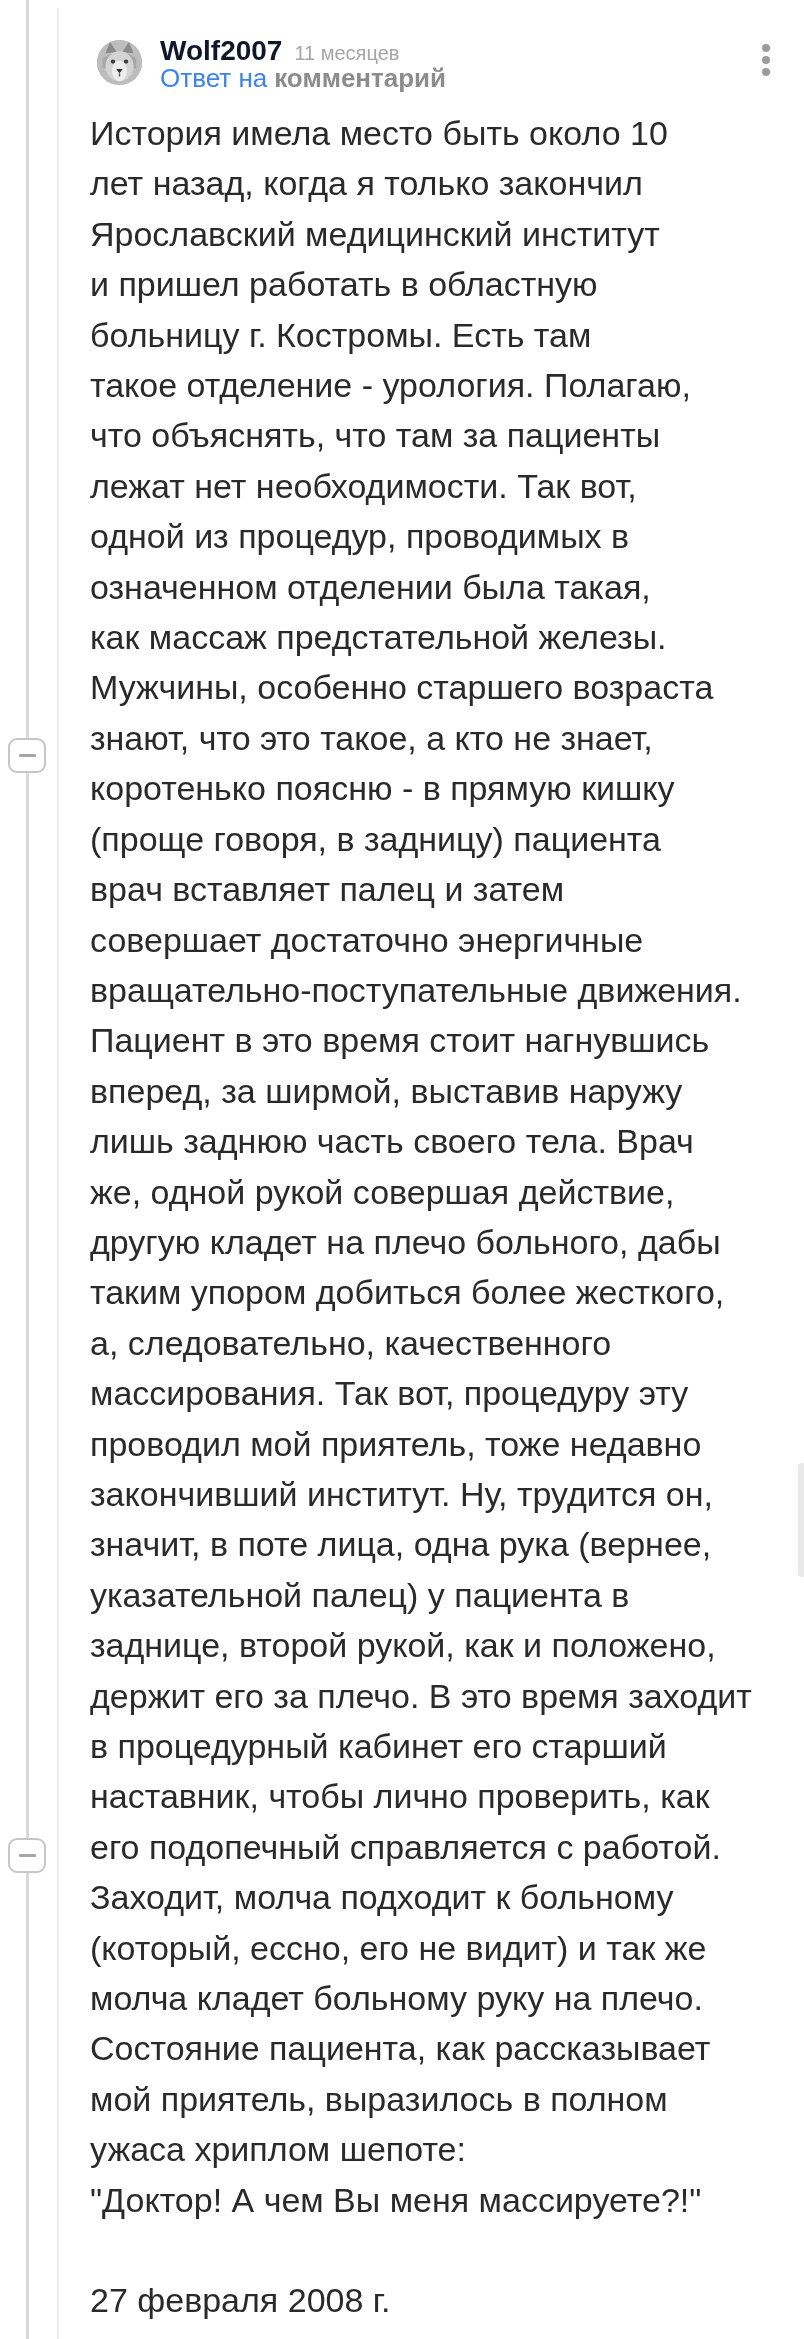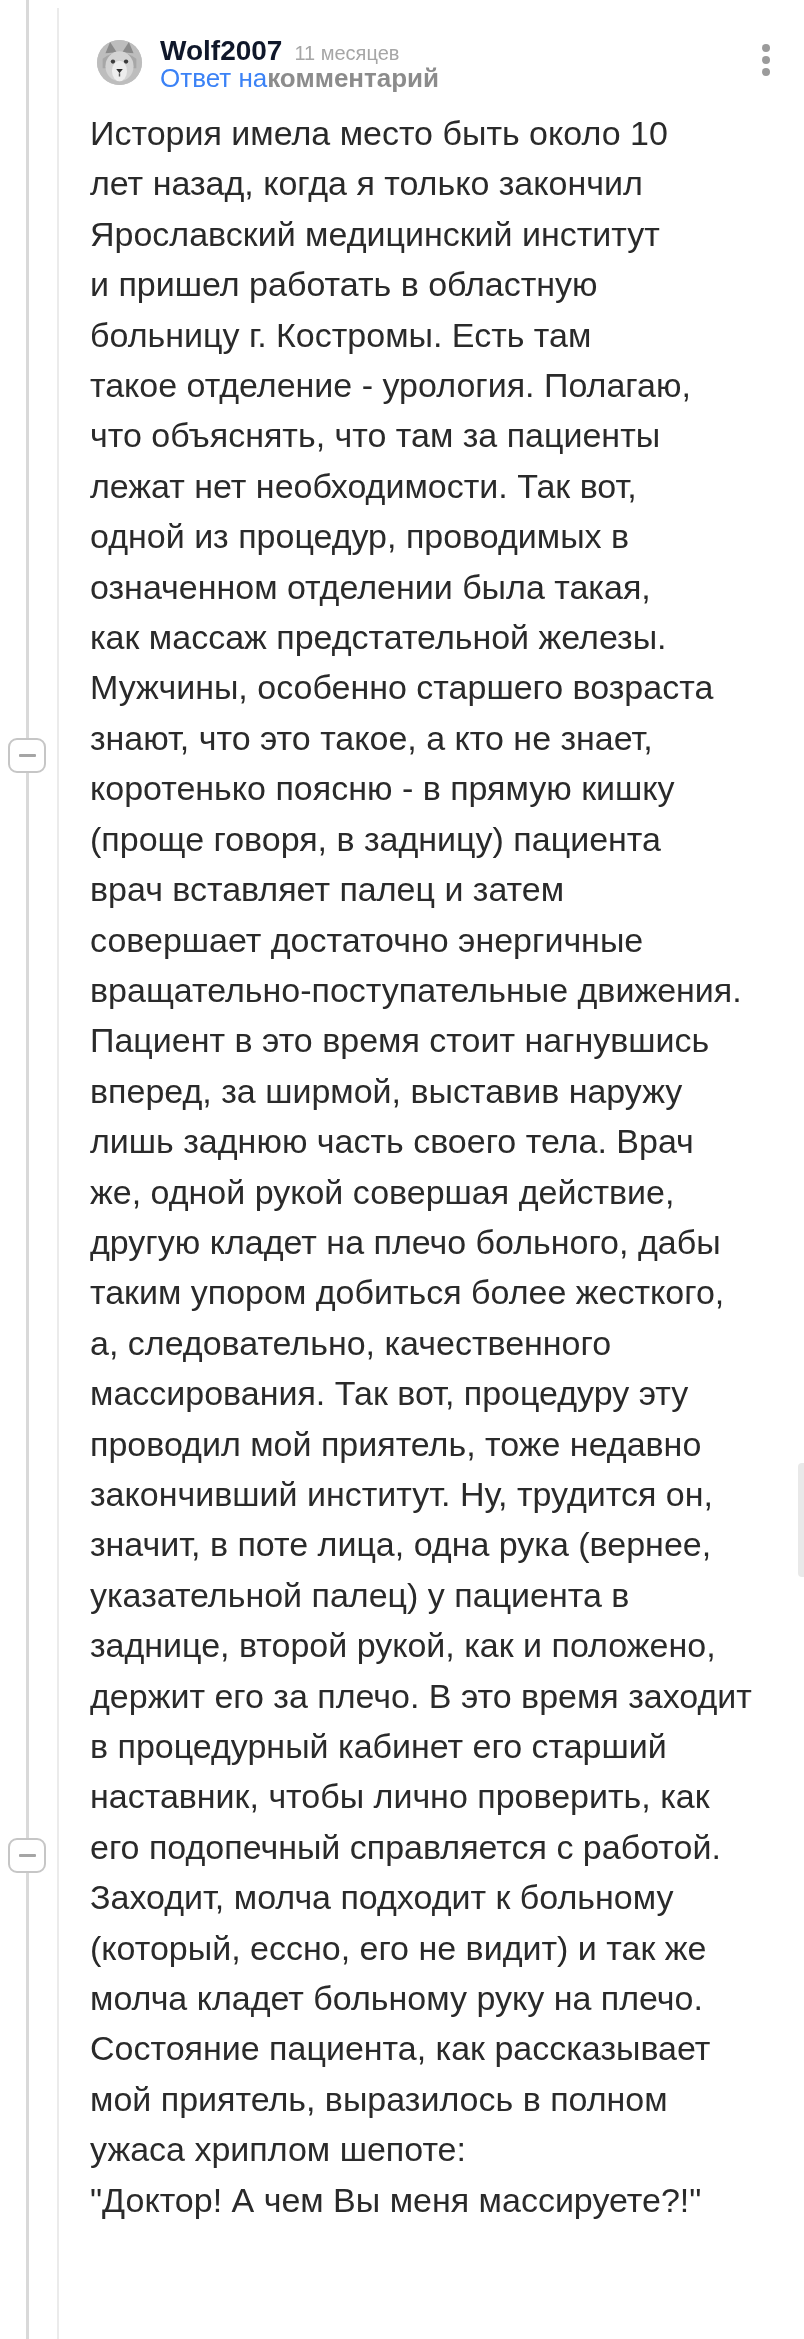--- a/index.html
+++ b/index.html
@@ -32,21 +32,21 @@
   .avatar svg{display:block;width:45px;height:45px;}
   .header-row1{
     position:absolute;left:160px;top:35px;line-height:32px;white-space:nowrap;
   }
   .username{font-size:28px;font-weight:bold;color:#0f172a;cursor:pointer;}
   .time-ago{font-size:20px;color:#a6a6a6;margin-left:12px;}
   .header-row2{
     position:absolute;left:160px;top:63px;line-height:30px;font-size:26px;white-space:nowrap;
   }
   .reply-prefix{color:#3b82f6;}
-  .reply-link{color:#8c8c8c;font-weight:bold;cursor:pointer;}
+  .reply-link{color:#8c8c8c;font-weight:bold;margin-left:7px;cursor:pointer;}
   .kebab{
     position:absolute;left:746px;top:36px;width:40px;height:48px;
     background:transparent;border:none;display:flex;flex-direction:column;
     align-items:center;justify-content:center;gap:4px;cursor:pointer;padding:0;
   }
   .kebab .dot{width:8px;height:8px;border-radius:50%;background:#9b9b9b;}
   .comment-body{
     position:absolute;left:90px;top:108px;width:714px;
     font-size:34px;line-height:50.4px;color:#2a2a2a;
   }
@@ -135,15 +135,16 @@
 в процедурный кабинет его старший
 наставник, чтобы лично проверить, как
 его подопечный справляется с работой.
 Заходит, молча подходит к больному
 (который, ессно, его не видит) и так же
 молча кладет больному руку на плечо.
 Состояние пациента, как рассказывает
 мой приятель, выразилось в полном
 ужаса хриплом шепоте:</div>
   <div class="quote">"Доктор! А чем Вы меня массируете?!"</div>
+  <div class="date-line">27 февраля 2008 г.</div>
 </div>
 
 <div class="scrollbar-thumb"></div>
 
 </body></html>

